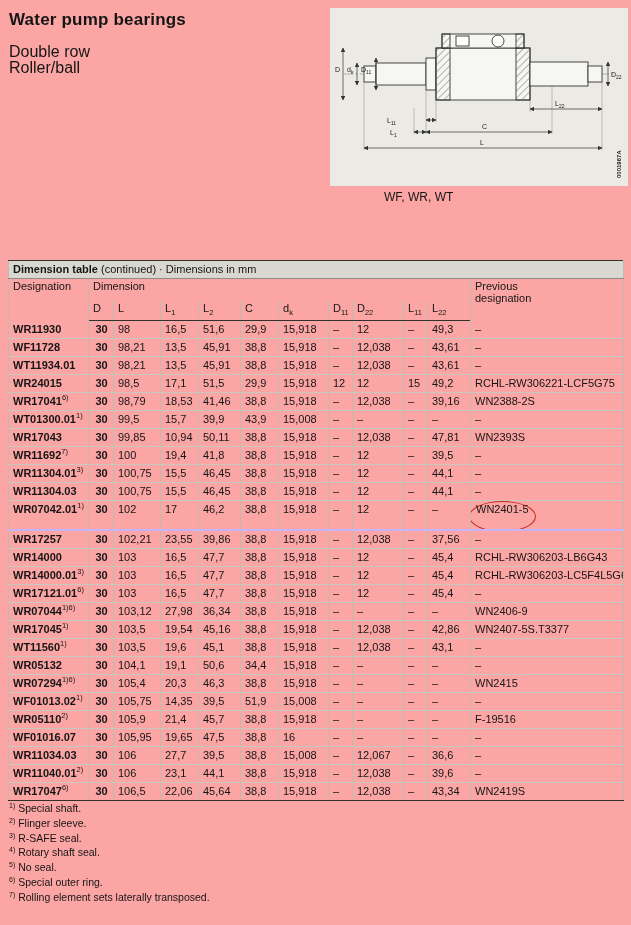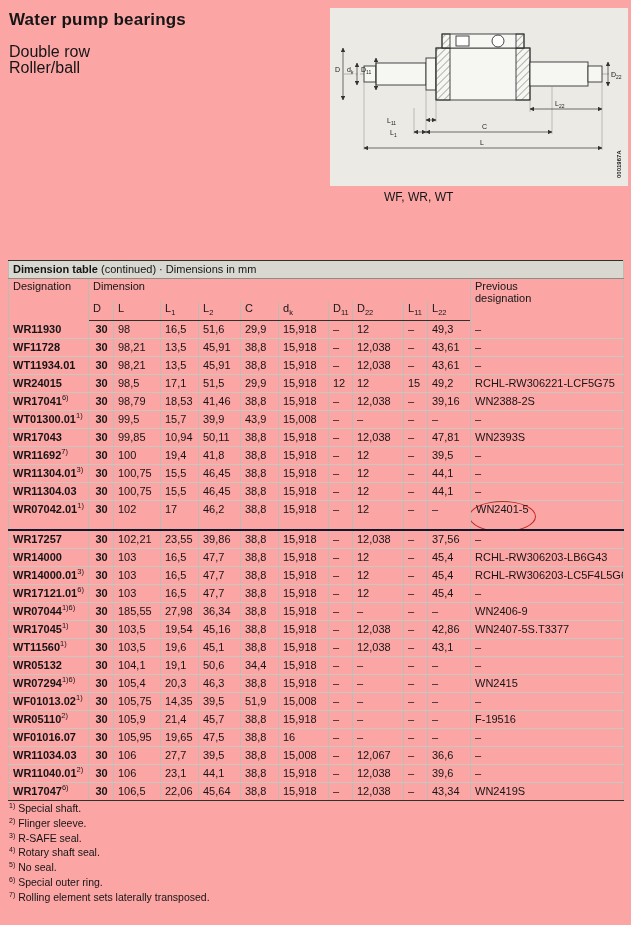--- a/index.html
+++ b/index.html
@@ -23,21 +23,21 @@
   .dim-table th.bar { background:#d8d7d0; border-top:1px solid #30302c; border-bottom:1px solid #8d8d85;
     height:18px; padding-top:2px; font-size:11px; border-left:1px solid #bcbcb4; }
   .dim-table tr.h1 th { height:22px; border-bottom:none; }
   .dim-table tr.h2 th { height:20px; border-bottom:1px solid #30302c; padding-top:1px; }
   .dim-table tbody td { height:18px; line-height:15px; border-bottom:1px solid #c8c8c1; }
   .dim-table tbody tr:last-child td { border-bottom:1px solid #30302c;margin-top:10px; }
   td.des b { font-weight:bold; }
   td.bold { font-weight:bold;text-align:center; }
   sup { font-size:7.5px; line-height:0; vertical-align:super; }
   sub { font-size:7.5px; line-height:0; }
-  tr.red-line td { border-bottom:2px solid #0f172a; }
+  tr.red-line td { border-bottom:2px solid #c4b5fd; }
   .circled { display:inline-block; border:1.5px solid #c5271f; border-radius:50%;
     padding:0 6px 14px 6px; margin:-2px 0 -3px -6px; }
   .footnotes { position:absolute; left:9px; top:801px; font-size:10.5px; }
   .fn { line-height:14.8px; }
   .fn sup { font-size:7px; }
 </style>
 </head>
 <body>
 
 <div class="page">
@@ -363,21 +363,21 @@
           <td>15,918</td>
           <td>–</td>
           <td>12</td>
           <td>–</td>
           <td>45,4</td>
           <td>–</td>
         </tr>
         <tr>
           <td class="des"><b>WR07044</b><sup>1)6)</sup></td>
           <td class="bold">30</td>
-          <td>185,55</td>
+          <td>103,12</td>
           <td>27,98</td>
           <td>36,34</td>
           <td>38,8</td>
           <td>15,918</td>
           <td>–</td>
           <td>–</td>
           <td>–</td>
           <td>–</td>
           <td>WN2406-9</td>
         </tr>

